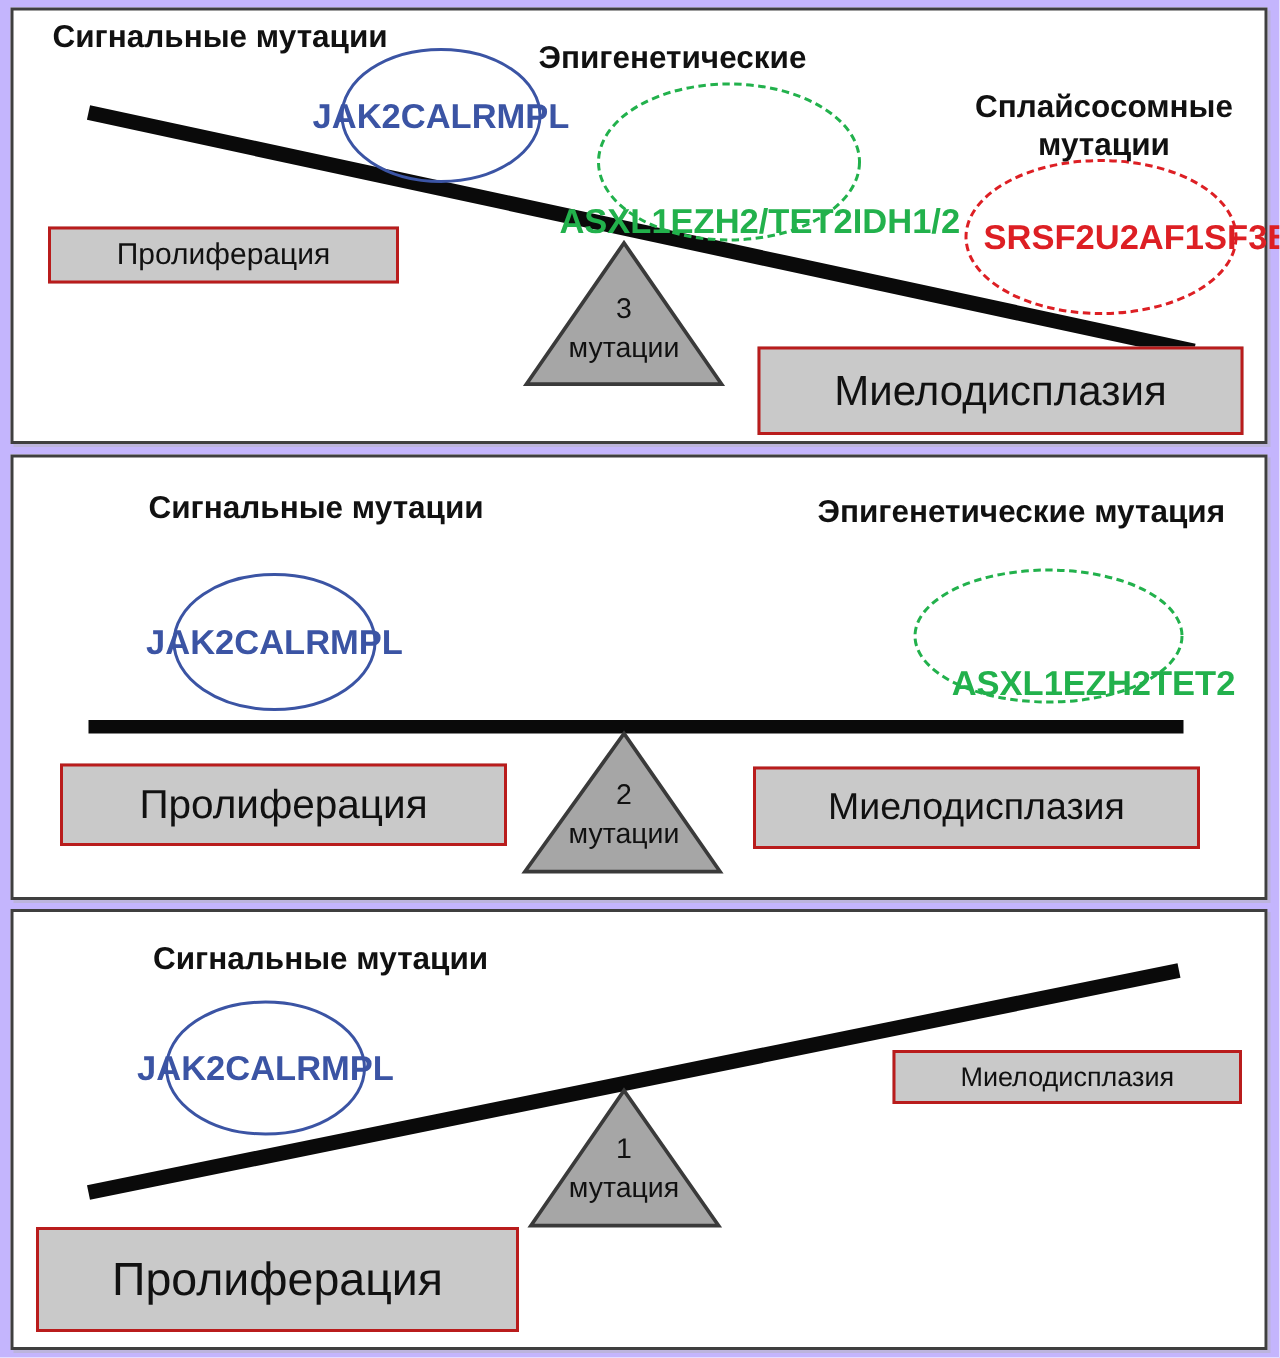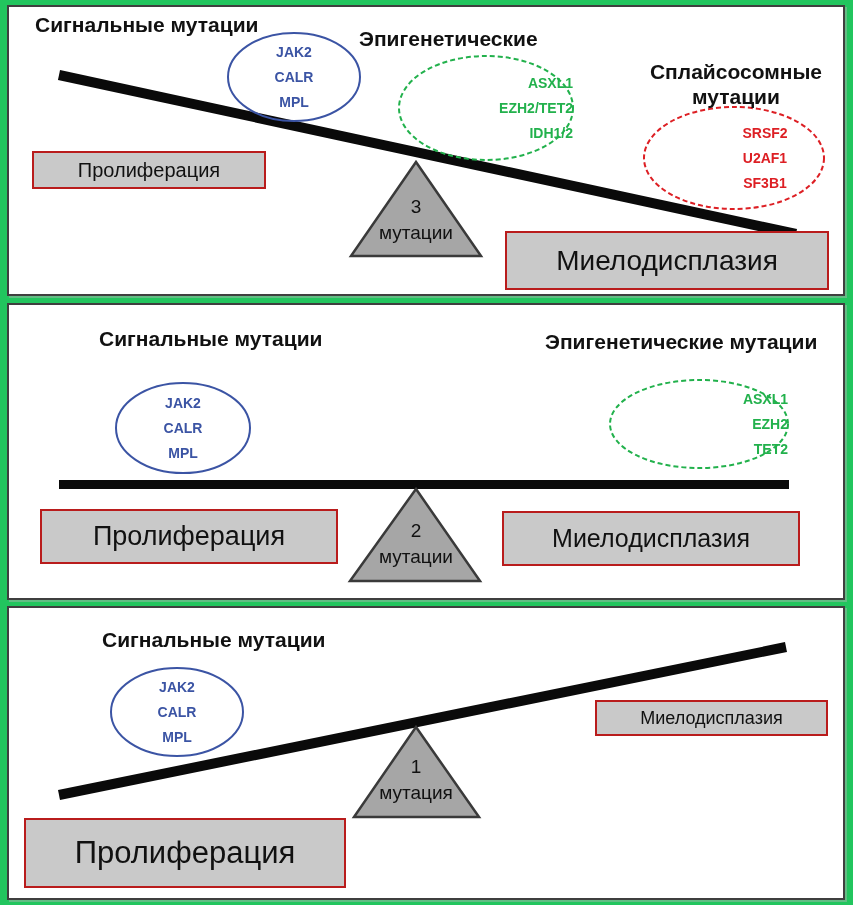--- a/index.html
+++ b/index.html
@@ -1,30 +1,30 @@
 <!DOCTYPE html>
 <html lang="ru"><head>
 <meta charset="utf-8">
 <style>
   html,body{margin:0;padding:0;background:#ffffff;}
   .canvas{
-    position:relative;width:853px;height:905px;background:#22c55e;overflow:hidden;
+    position:relative;width:853px;height:905px;background:#c4b5fd;overflow:hidden;
     font-family:"Liberation Sans",sans-serif;color:#1a1a1a;
   }
   .panel{
     position:absolute;left:7px;width:838px;background:#ffffff;
     border:2px solid #3f3f3f;box-sizing:border-box;
     box-shadow:2px 2px 0 rgba(180,180,180,.45);
   }
   .panel svg{position:absolute;left:0;top:0;}
   .abs{position:absolute;}
   .title{font-weight:bold;font-size:21px;white-space:nowrap;color:#111;}
   .genes{
-    position:absolute;display:flex;flex-direction:column;justify-content:center;
-    align-items:center;font-weight:bold;font-size:14px;line-height:25px;white-space:nowrap;
+    position:absolute;display:flex;justify-content:center;
+    align-items:center;font-weight:bold;font-size:23px;line-height:25px;white-space:nowrap;
   }
   .genes.left-align{align-items:flex-end;}
   .blue-t{color:#3b54a4;}
   .green-t{color:#22b14c;}
   .red-t{color:#dd1f24;}
   .gbox{
     position:absolute;background:#c9c9c9;border:2px solid #b91c1c;box-sizing:border-box;
     display:flex;align-items:center;justify-content:center;color:#111;white-space:nowrap;
   }
   .fulcrum-label{
@@ -81,21 +81,21 @@
 
   <div class="panel" style="top:303px;height:297px;">
     <svg width="834" height="293" viewBox="0 0 834 293">
       <rect x="50" y="175" width="730" height="9" fill="#0a0a0a"></rect>
       <ellipse cx="174" cy="123" rx="67" ry="45" fill="none" stroke="#3b54a4" stroke-width="2"></ellipse>
       <ellipse cx="690" cy="119" rx="89" ry="44" fill="none" stroke="#22b14c" stroke-width="2" stroke-dasharray="5 3"></ellipse>
       <polygon points="407,184 341,276 471,276" fill="#a6a6a6" stroke="#3a3a3a" stroke-width="2.5"></polygon>
     </svg>
 
     <div class="abs title" style="left:90px;top:22px;">Сигнальные мутации</div>
-    <div class="abs title" style="left:536px;top:25px;">Эпигенетические мутации</div>
+    <div class="abs title" style="left:536px;top:25px;">Эпигенетические мутация</div>
 
     <div class="genes blue-t" style="left:107px;top:78px;width:134px;height:90px;">
       <span>JAK2</span>
       <span>CALR</span>
       <span>MPL</span>
     </div>
     <div class="genes green-t left-align" style="left:601px;top:75px;width:178px;height:88px;padding-left:60px;box-sizing:border-box;">
       <span>ASXL1</span>
       <span>EZH2</span>
       <span>TET2</span>

